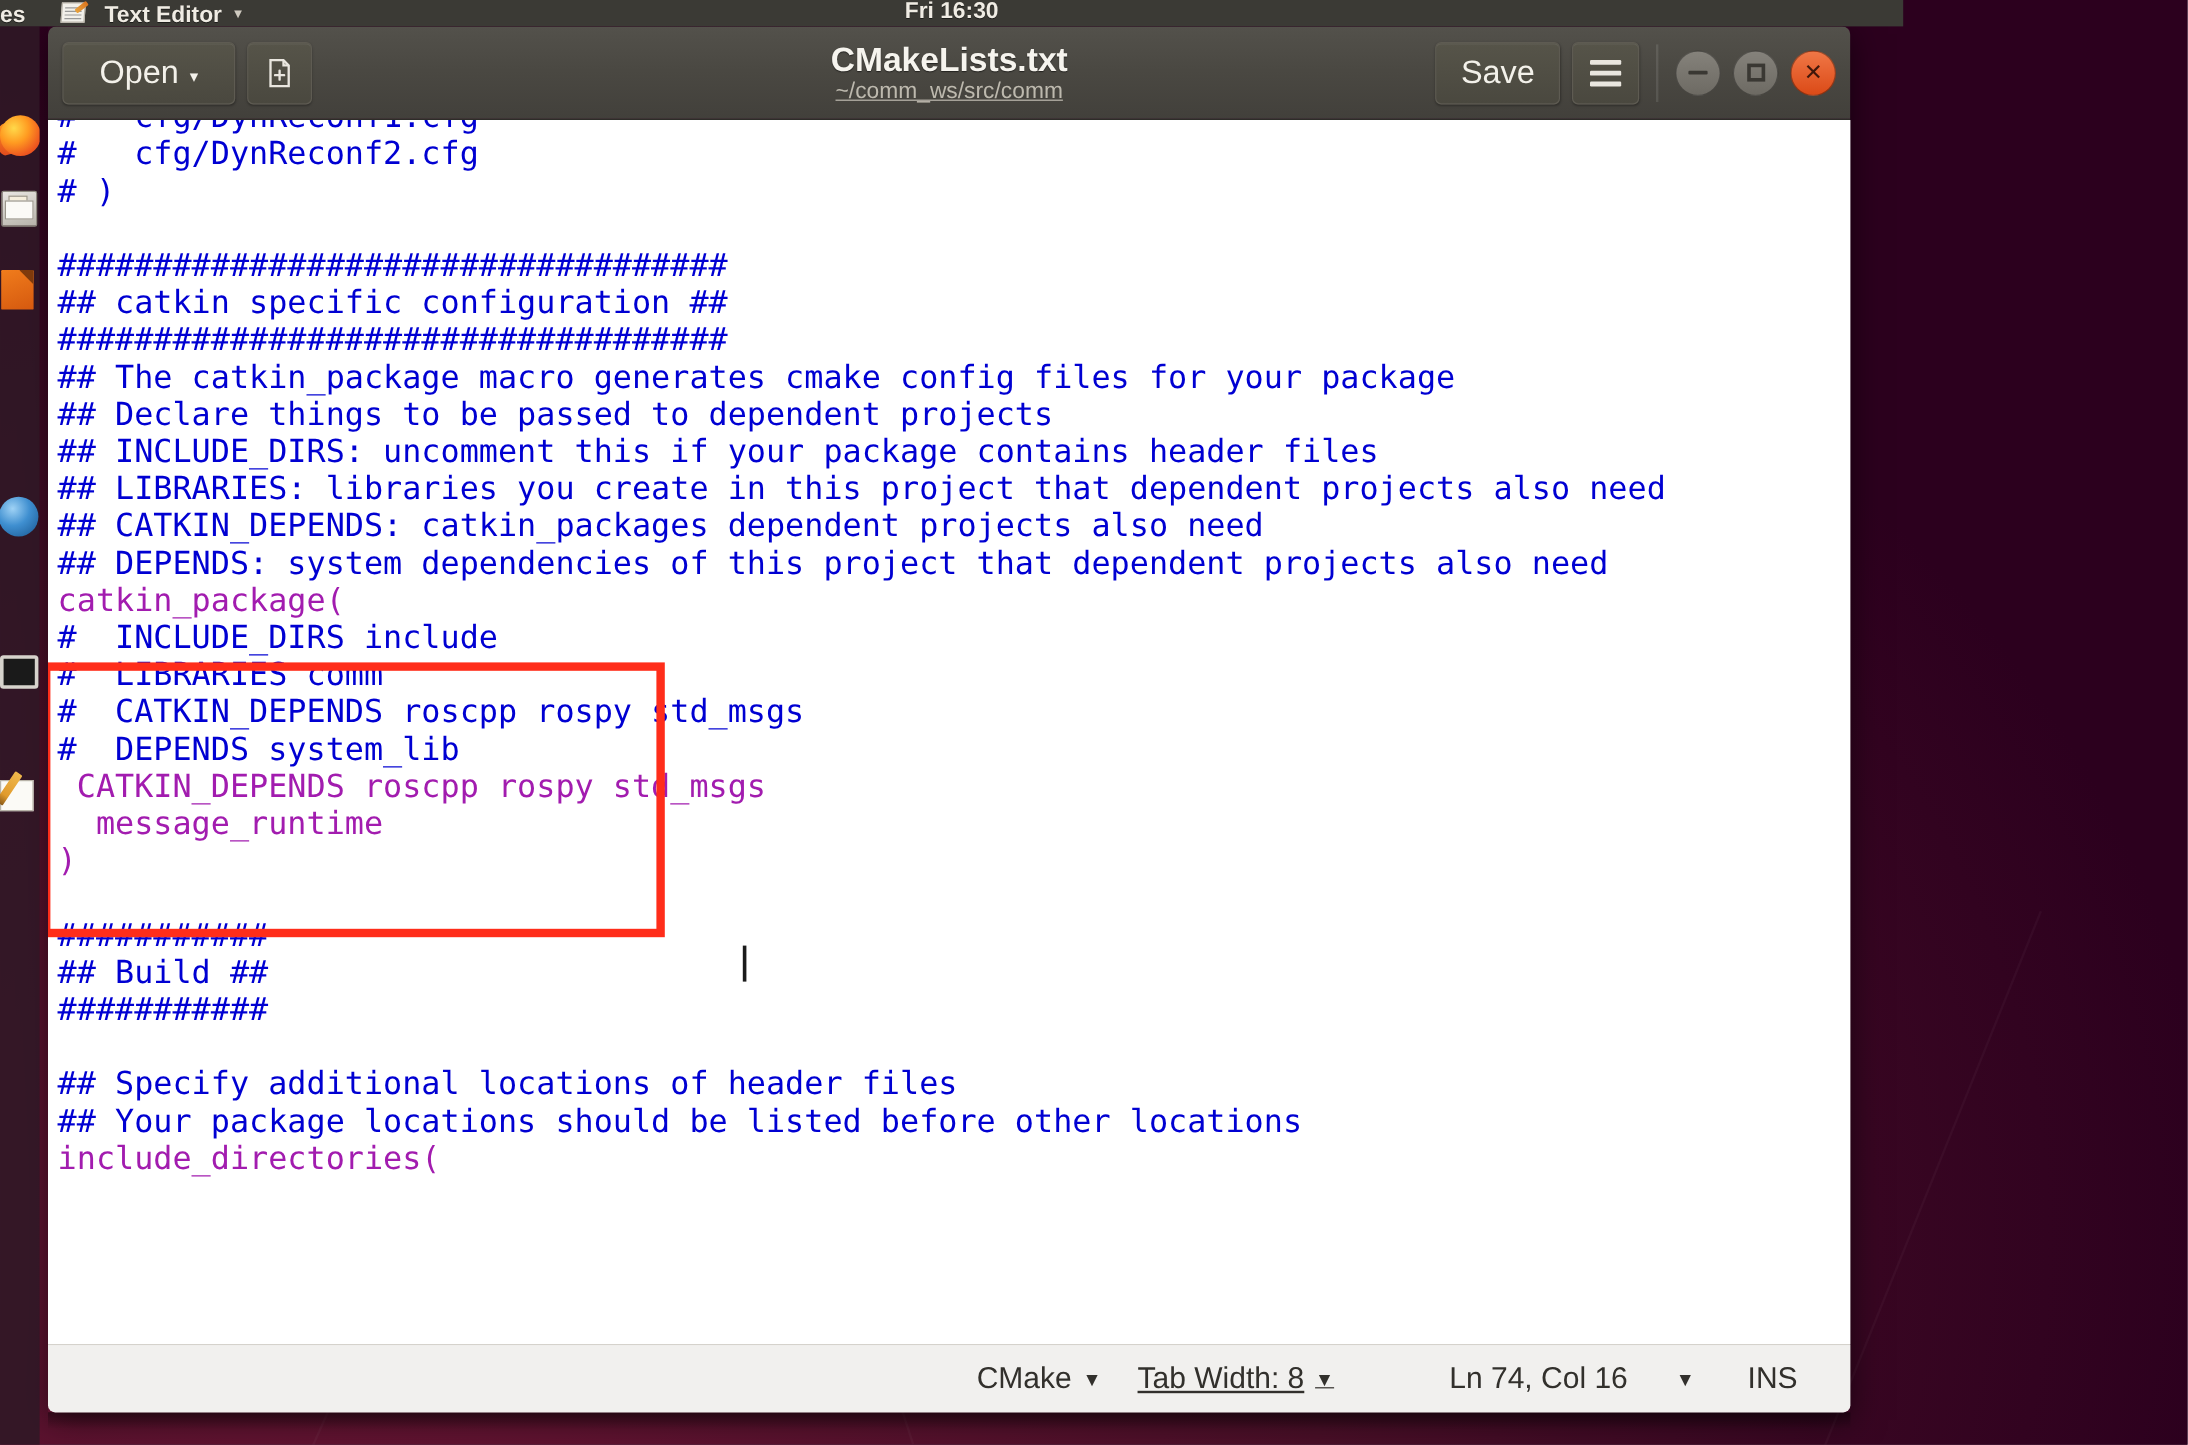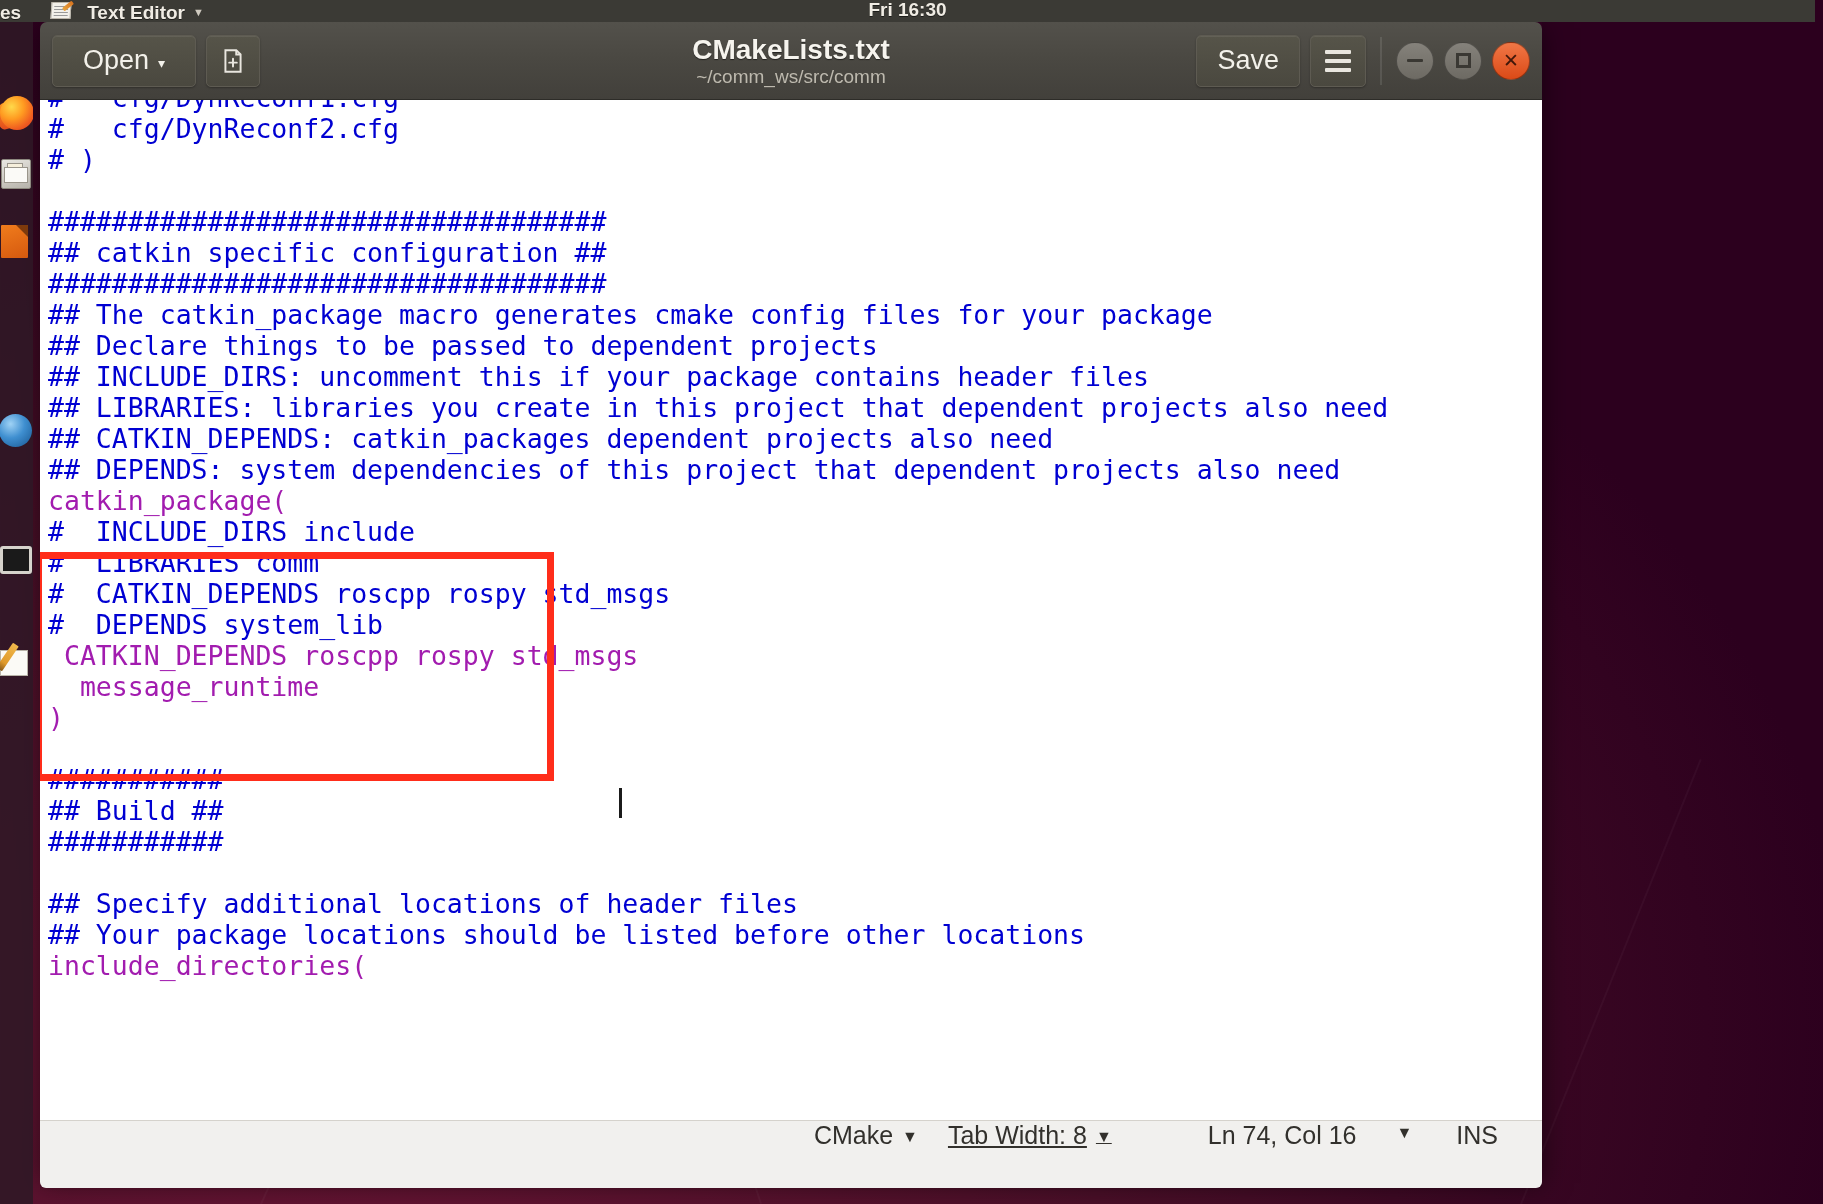--- a/index.html
+++ b/index.html
@@ -18,21 +18,21 @@
       linear-gradient(62deg,  rgba(255,255,255,0.03) 0 1px, transparent 1px 100%),
       radial-gradient(ellipse at 18% 86%, #6b1535 0%, #4a0f28 38%, #2c001e 72%);
   }
   #desktop .ray {
     position:absolute; background:rgba(255,255,255,0.035);
     transform-origin: bottom left;
   }
 
   
   #top-panel {
-    position:absolute; left:0; top:0; width:1815px; height:22px;
+    position:absolute; left:0; top:0; width:1586px; height:22px;
     background:#3b3a35;
     color:#dfdbd2;
     display:flex; align-items:flex-end;
     font-size:19px; overflow:hidden;
     z-index:50;
   }
   #top-panel .tp-left { display:flex; align-items:flex-end; height:22px; }
   #tp-files-label {
     margin-left:0px; line-height:19px; font-weight:bold;
     text-shadow:0 1px 0 rgba(0,0,0,.5);
@@ -174,21 +174,21 @@
   #title-block {
     position:absolute; left:0; right:0; top:0; height:78px;
     display:flex; flex-direction:column; align-items:center; justify-content:center;
     pointer-events:none;
   }
   #win-title {
     font-size:28px; font-weight:bold; color:#f6f4ee; line-height:30px;
     text-shadow:0 1px 1px rgba(0,0,0,.55);
   }
   #win-subtitle {
-    font-size:19px; color:#bdb9ae; line-height:22px; margin-top:1px;
+    font-size:19px; color:#bdb9ae; line-height:22px; margin-top:1px;text-decoration:underline;
   }
 
   #hb-right { margin-left:auto; display:flex; align-items:center; gap:10px; z-index:5; }
   #save-button { padding:0 20px; }
   #menu-button { width:56px; }
   #menu-button .bars { display:flex; flex-direction:column; gap:5px; }
   #menu-button .bars i { display:block; width:26px; height:4px; background:#e9e6df; border-radius:1px; }
   #hb-sep { width:2px; height:48px; background:rgba(255,255,255,.10); margin:0 4px; }
   .wc {
     width:38px; height:38px; border-radius:50%;
@@ -231,24 +231,24 @@
   #annotation-box {
     position:absolute;
     left:-5px; top:452px;
     width:519px; height:229px;
     border:7px solid #ff2d1a;
     pointer-events:none;
   }
 
   
   #statusbar {
-    height:68px;
+    height:57px;
     background:#f1f0ee;
     border-top:1px solid #d5d2cc;
-    display:flex; align-items:flex-start; justify-content:flex-end;
+    display:flex; align-items:center; justify-content:flex-end;
     padding-right:44px;
     gap:0px;
     font-size:25px; color:#32302c;
     border-bottom-left-radius:6px; border-bottom-right-radius:6px;
   }
   .sb-item { display:flex; align-items:center; gap:9px; cursor:pointer; white-space:nowrap; }
   .sb-caret { font-size:16px; margin-top:3px; }
   #sb-lang { margin-right:30px; }
   #sb-tabwidth { margin-right:96px;text-decoration:underline; }
   #sb-position { margin-right:40px; }

